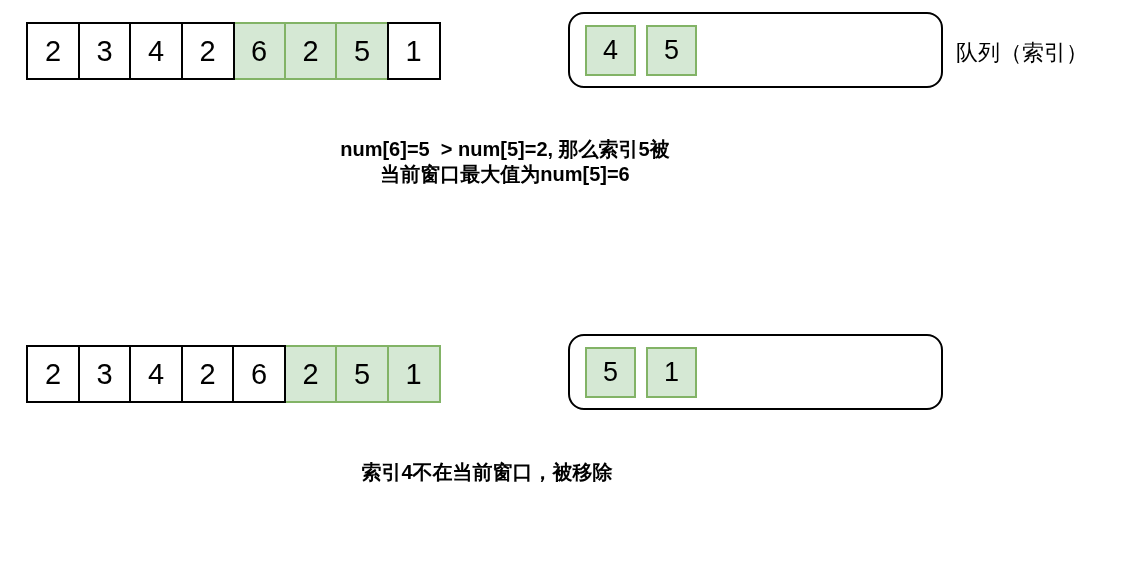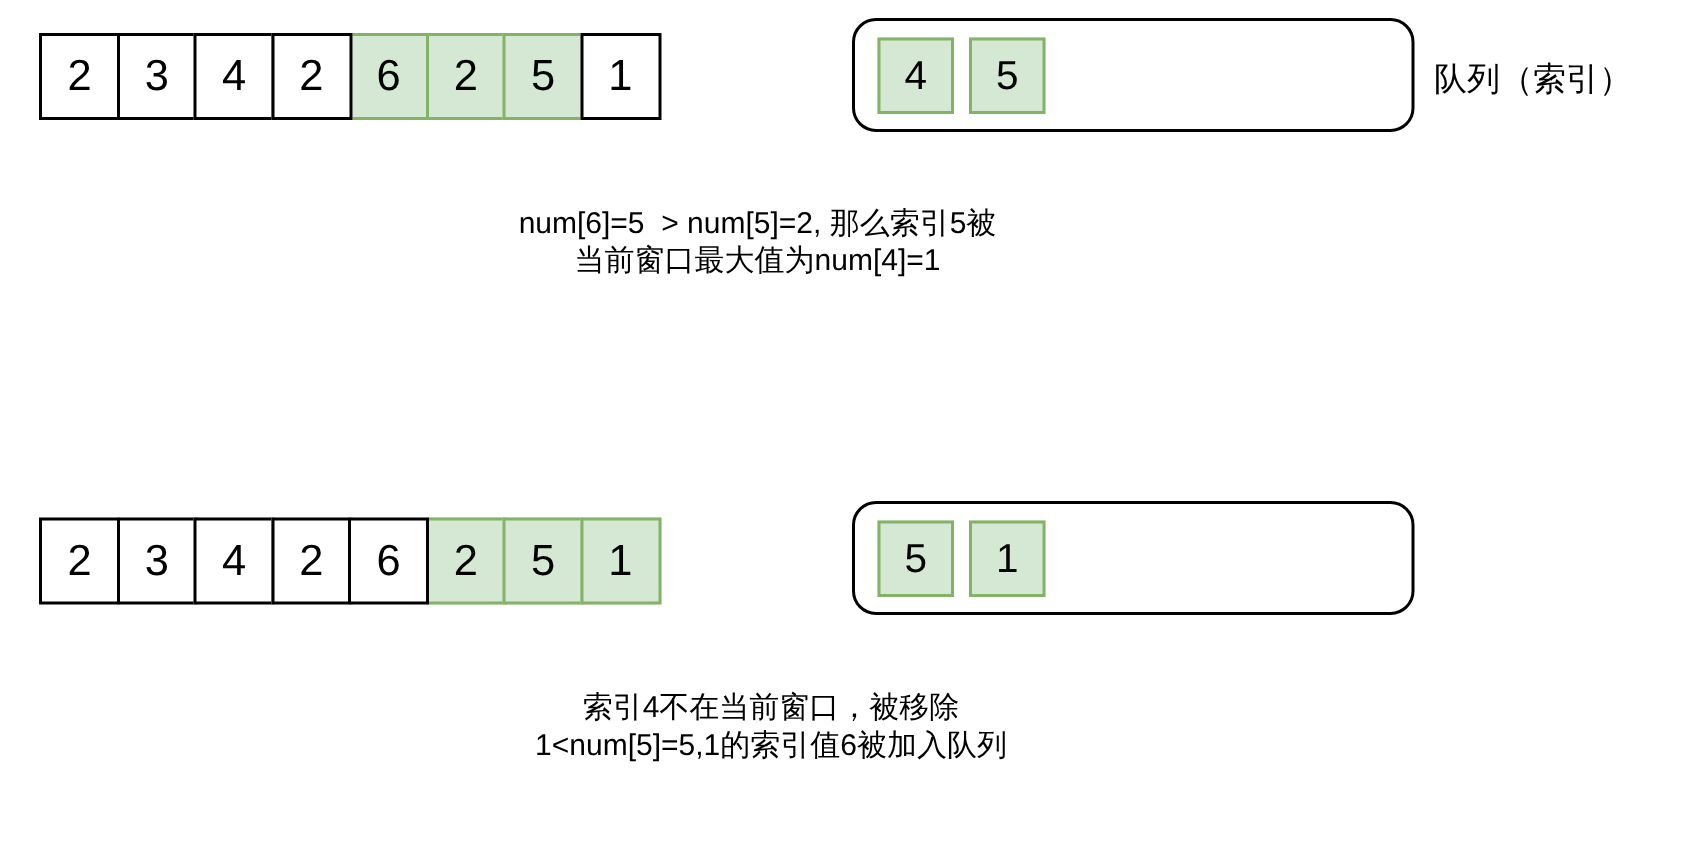--- a/index.html
+++ b/index.html
@@ -78,23 +78,23 @@
   }
   
   .caption {
     position: absolute;
     width: 700px;
     text-align: center;
     font-size: 20px;
     line-height: 25px;
     color: #000;
   }
-  .cap-line { white-space: pre; }
+  .cap-line { white-space: pre; font-weight: bold; }
   #caption-0 { left: 155px; top: 137px; }
-  #caption-1 { left: 164px; top: 460px; }
+  #caption-1 { left: 137px; top: 460px; }
   
   #array-0 { left: 26px; top: 22px; }
   #queue-0 { left: 568px; top: 12px; }
   #array-1 { left: 26px; top: 345px; }
   #queue-1 { left: 568px; top: 334px; }
 </style>
 </head>
 <body>
 
 <div class="canvas">
@@ -112,37 +112,36 @@
 
   <div class="queue-box" id="queue-0">
       <div class="qcell">4</div>
       <div class="qcell">5</div>
     </div>
 
   <div class="queue-label">队列（索引）</div>
 
   <div class="caption" id="caption-0">
       <div class="cap-line">num[6]=5  &gt; num[5]=2, 那么索引5被</div>
-      <div class="cap-line">当前窗口最大值为num[4]=1</div>
+      <div class="cap-line">当前窗口最大值为num[5]=6</div>
     </div>
 
   <div class="array-row" id="array-1">
       <div class="cell white">2</div>
       <div class="cell white">3</div>
       <div class="cell white">4</div>
       <div class="cell white">2</div>
       <div class="cell white">6</div>
       <div class="cell green">2</div>
       <div class="cell green">5</div>
       <div class="cell green">1</div>
     </div>
 
   <div class="queue-box" id="queue-1">
       <div class="qcell">5</div>
       <div class="qcell">1</div>
     </div>
 
   <div class="caption" id="caption-1">
       <div class="cap-line">索引4不在当前窗口，被移除</div>
-      <div class="cap-line">1&lt;num[5]=5,1的索引值6被加入队列</div>
     </div>
 
 </div>
 
 </body></html>

